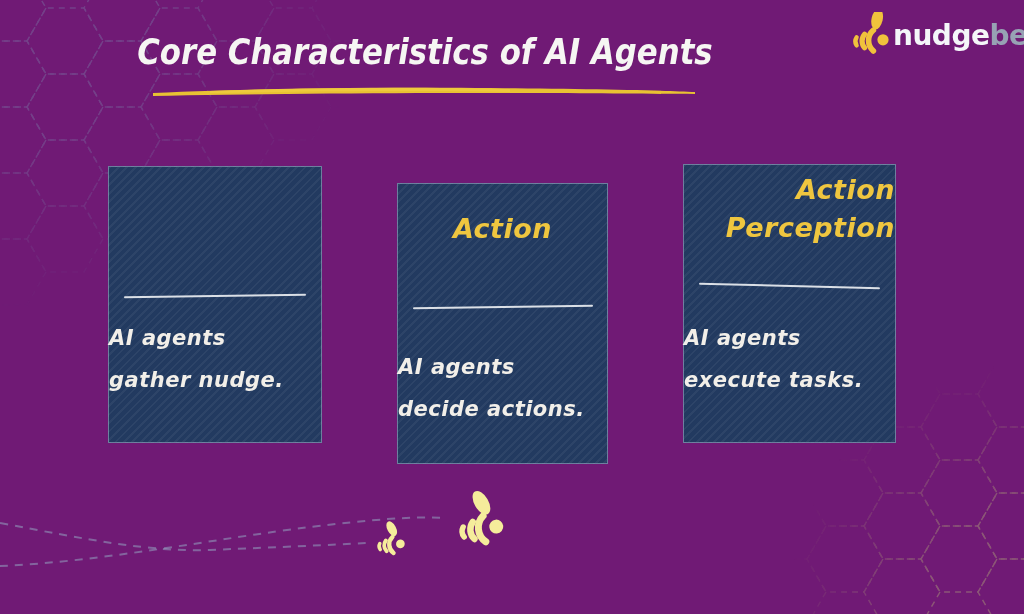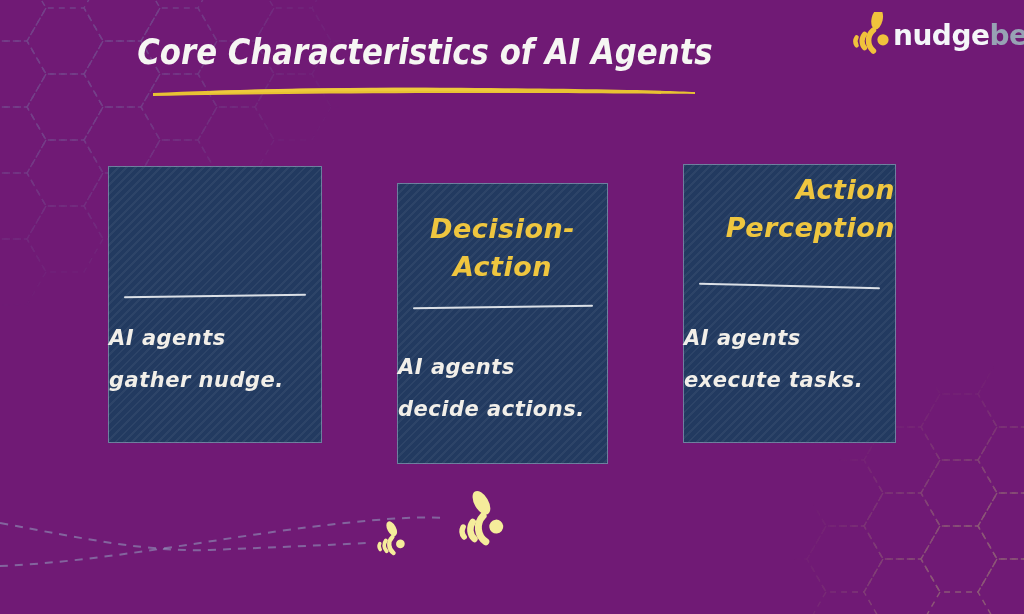--- a/index.html
+++ b/index.html
@@ -160,21 +160,20 @@
   <div class="card card-1">
     <div class="card-divider"></div>
     <div class="card-body">
       <div>AI agents</div>
       <div>gather nudge.</div>
     </div>
   </div>
 
   <div class="card card-2">
     <div class="card-title">
-      <div>Decision-</div>
       <div>Action</div>
     </div>
     <div class="card-divider"></div>
     <div class="card-body">
       <div>AI agents</div>
       <div>decide actions.</div>
     </div>
   </div>
 
   <div class="card card-3">

